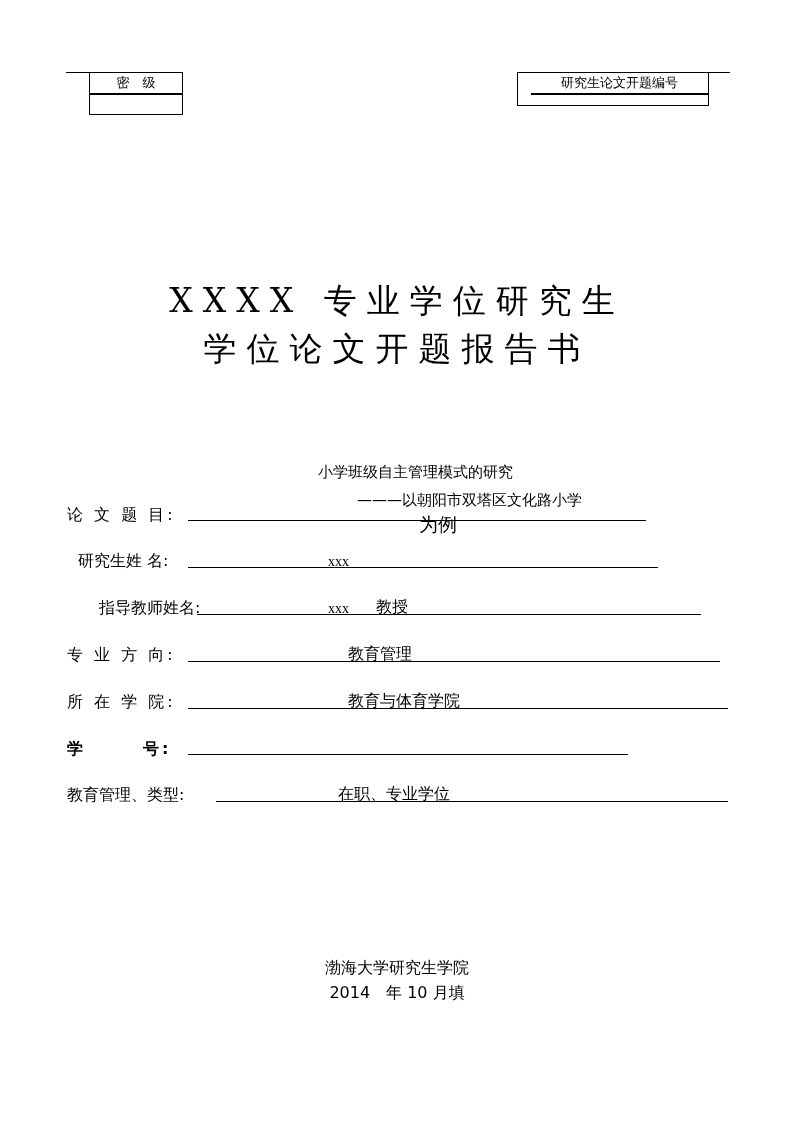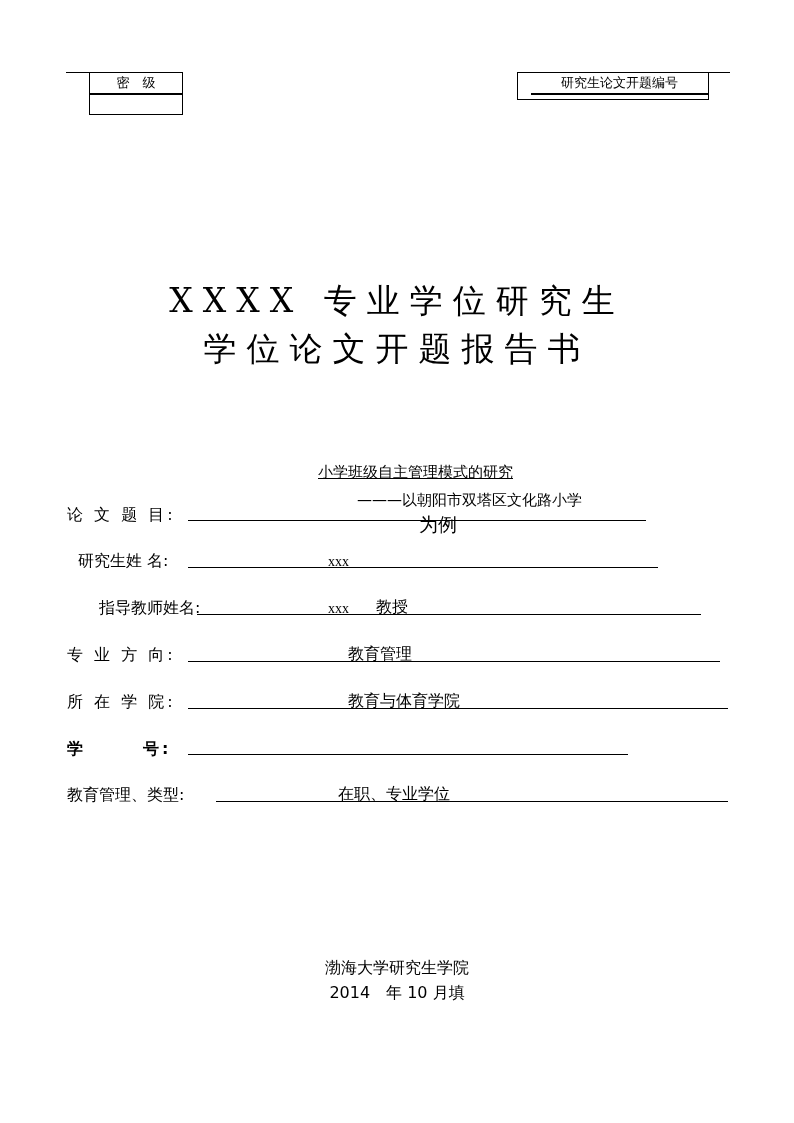--- a/index.html
+++ b/index.html
@@ -22,29 +22,29 @@
 <body>
 
 <div class="topline" style="left:66px;width:88px;"></div>
 <div class="topline" style="left:517px;width:213px;"></div>
 
 <div class="box" style="left:60px;top:72px;width:94px;height:43px;margin-left:29px;">
   <div class="cell">密　级</div>
   <div style="height:19px;"></div>
 </div>
 
-<div class="box" style="left:517px;top:72px;width:192px;height:28px;padding-left:13px;">
+<div class="box" style="left:517px;top:72px;width:192px;height:34px;padding-left:13px;">
   <div class="cell">研究生论文开题编号</div>
   <div style="height:19px;"></div>
 </div>
 
 <div class="title latin" style="top:258px;">XXXX 专业学位研究生</div>
 <div class="title" style="top:306px;">学位论文开题报告书</div>
 
-<div class="val" style="left:318px;top:462px;font-size:15px;text-decoration:underline;">小学班级自主管理模式的研究</div>
+<div class="val" style="left:318px;top:462px;font-size:15px;">小学班级自主管理模式的研究</div>
 <div class="val" style="left:357px;top:490px;font-size:15px;">———以朝阳市双塔区文化路小学</div>
 <div class="lbl" style="left:67px;top:505px;letter-spacing:3px;">论 文 题 目:</div>
 <div class="line" style="left:188px;top:520px;width:458px;"></div>
 <div class="val" style="left:419px;top:514px;font-size:19px;">为例</div>
 
 <div class="lbl" style="left:67px;top:551px;margin-left:11px;">研究生姓 名:</div>
 <div class="line" style="left:188px;top:567px;width:470px;"></div>
 <div class="val serif" style="left:328px;top:552px;">xxx</div>
 
 <div class="lbl" style="left:51px;top:598px;margin-left:48px;">指导教师姓名:</div>

